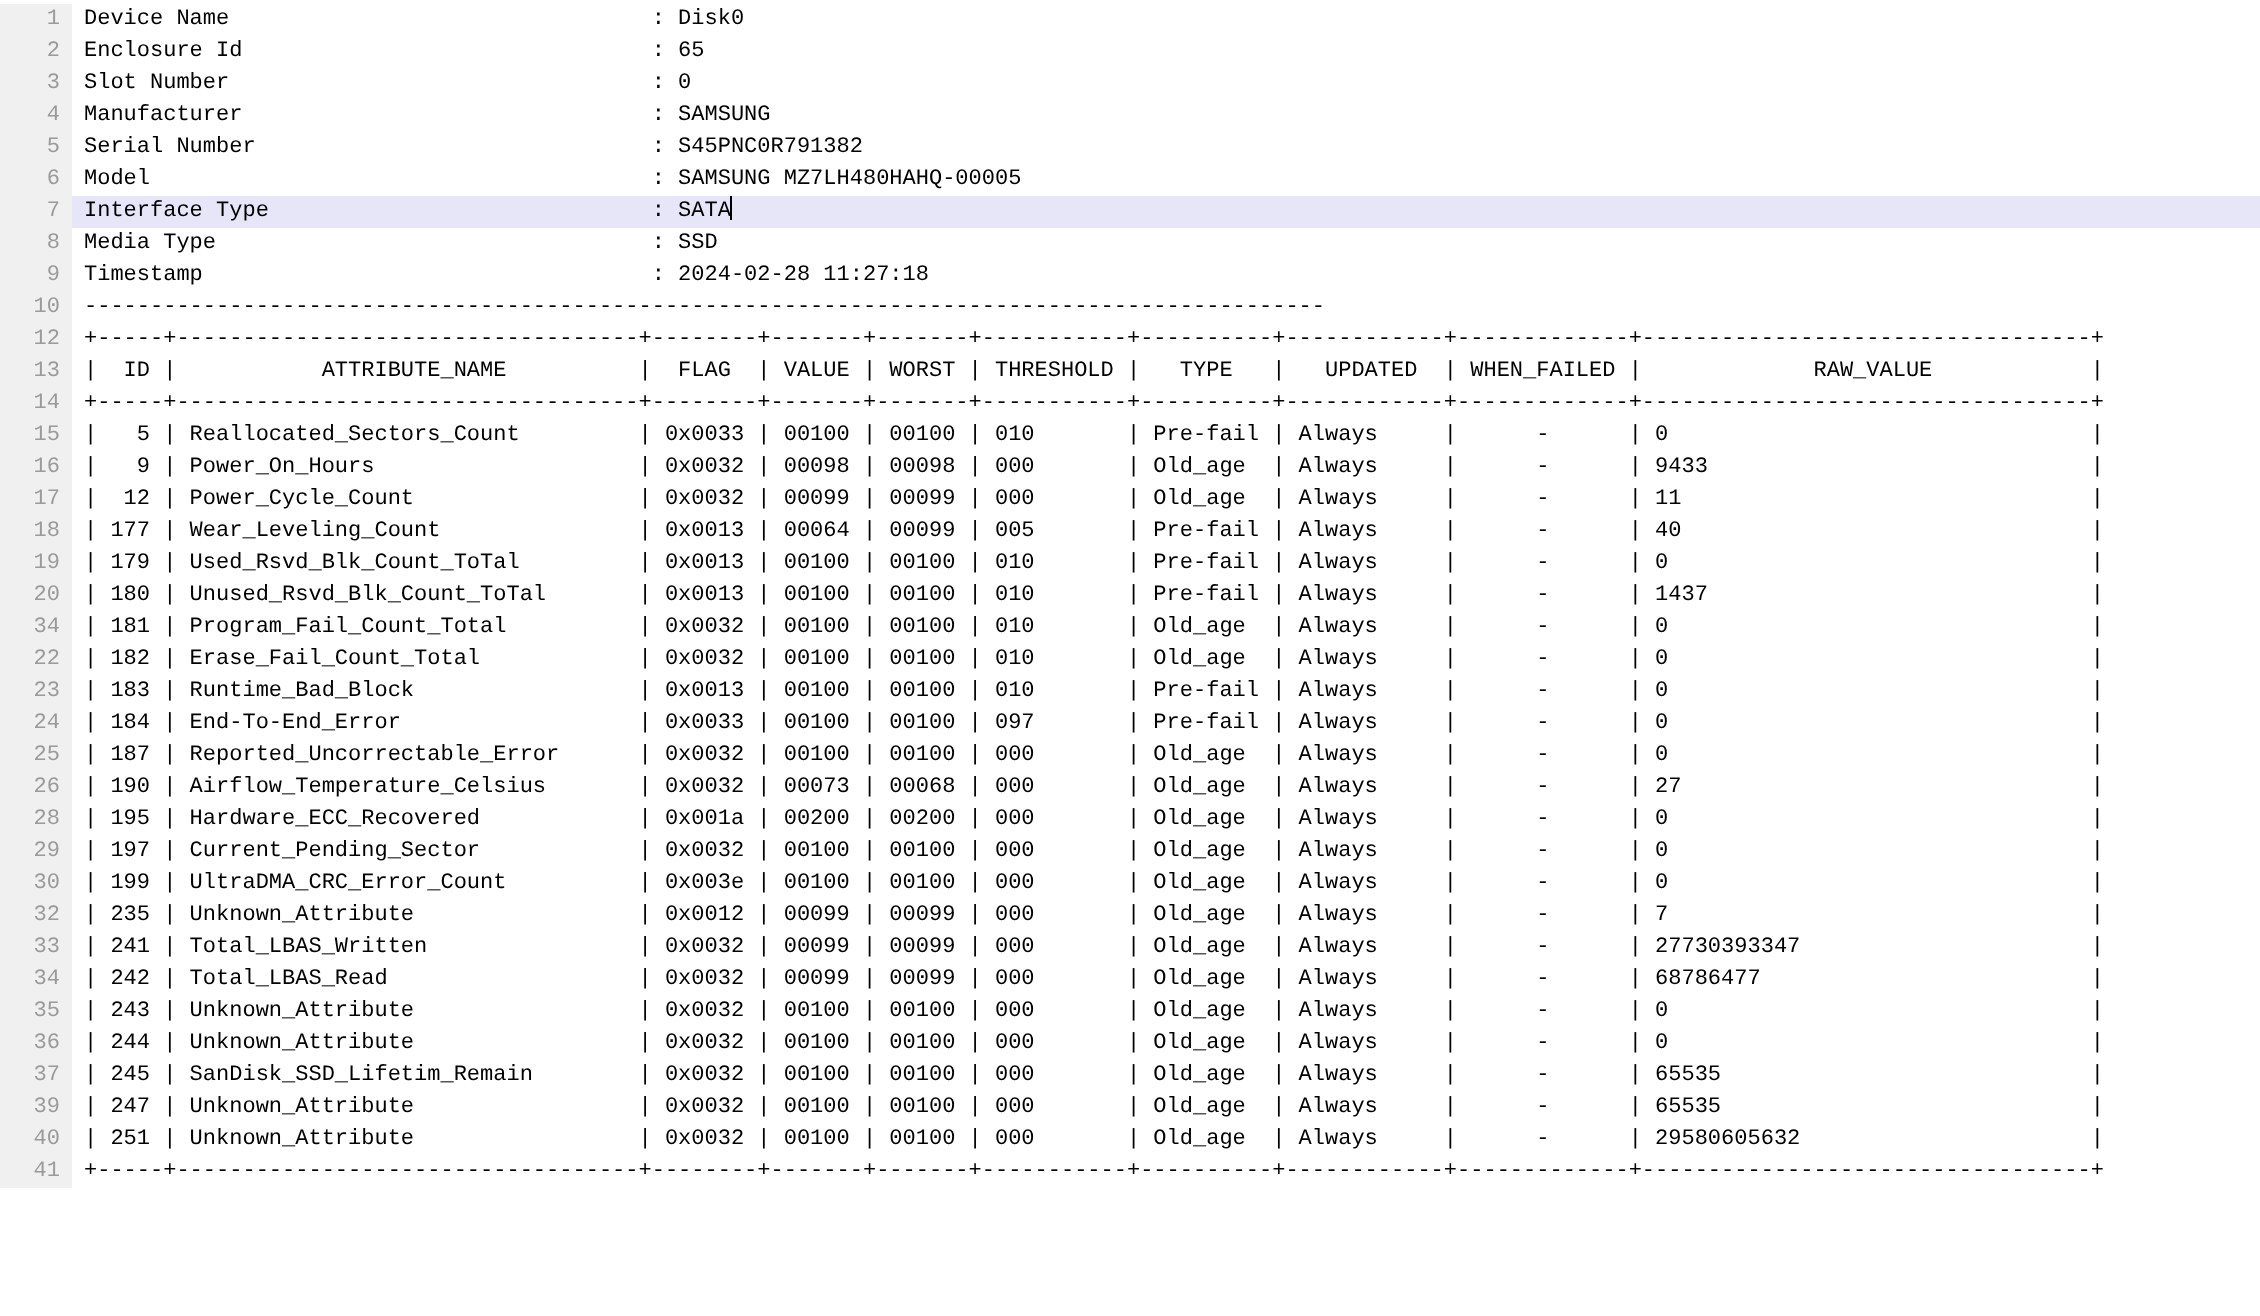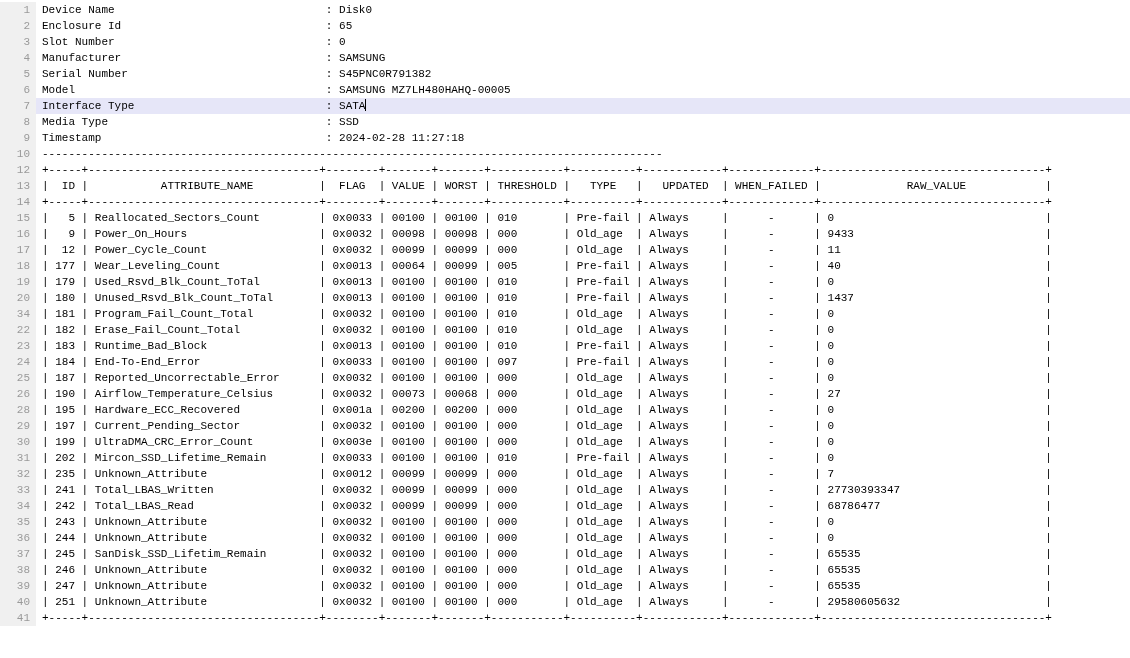--- a/index.html
+++ b/index.html
@@ -81,25 +81,23 @@
       <div class="line"><span class="gutter">20</span><span class="code">| 180 | Unused_Rsvd_Blk_Count_ToTal       | 0x0013 | 00100 | 00100 | 010       | Pre-fail | Always     |      -      | 1437                             |</span></div>
       <div class="line"><span class="gutter">34</span><span class="code">| 181 | Program_Fail_Count_Total          | 0x0032 | 00100 | 00100 | 010       | Old_age  | Always     |      -      | 0                                |</span></div>
       <div class="line"><span class="gutter">22</span><span class="code">| 182 | Erase_Fail_Count_Total            | 0x0032 | 00100 | 00100 | 010       | Old_age  | Always     |      -      | 0                                |</span></div>
       <div class="line"><span class="gutter">23</span><span class="code">| 183 | Runtime_Bad_Block                 | 0x0013 | 00100 | 00100 | 010       | Pre-fail | Always     |      -      | 0                                |</span></div>
       <div class="line"><span class="gutter">24</span><span class="code">| 184 | End-To-End_Error                  | 0x0033 | 00100 | 00100 | 097       | Pre-fail | Always     |      -      | 0                                |</span></div>
       <div class="line"><span class="gutter">25</span><span class="code">| 187 | Reported_Uncorrectable_Error      | 0x0032 | 00100 | 00100 | 000       | Old_age  | Always     |      -      | 0                                |</span></div>
       <div class="line"><span class="gutter">26</span><span class="code">| 190 | Airflow_Temperature_Celsius       | 0x0032 | 00073 | 00068 | 000       | Old_age  | Always     |      -      | 27                               |</span></div>
       <div class="line"><span class="gutter">28</span><span class="code">| 195 | Hardware_ECC_Recovered            | 0x001a | 00200 | 00200 | 000       | Old_age  | Always     |      -      | 0                                |</span></div>
       <div class="line"><span class="gutter">29</span><span class="code">| 197 | Current_Pending_Sector            | 0x0032 | 00100 | 00100 | 000       | Old_age  | Always     |      -      | 0                                |</span></div>
       <div class="line"><span class="gutter">30</span><span class="code">| 199 | UltraDMA_CRC_Error_Count          | 0x003e | 00100 | 00100 | 000       | Old_age  | Always     |      -      | 0                                |</span></div>
-      <div class="line"><span class="gutter">31</span><span class="code">| 202 | Mircon_SSD_Lifetime_Remain        | 0x0033 | 00100 | 00100 | 010       | Pre-fail | Always     |      -      | 0                                |</span></div>
       <div class="line"><span class="gutter">32</span><span class="code">| 235 | Unknown_Attribute                 | 0x0012 | 00099 | 00099 | 000       | Old_age  | Always     |      -      | 7                                |</span></div>
       <div class="line"><span class="gutter">33</span><span class="code">| 241 | Total_LBAS_Written                | 0x0032 | 00099 | 00099 | 000       | Old_age  | Always     |      -      | 27730393347                      |</span></div>
       <div class="line"><span class="gutter">34</span><span class="code">| 242 | Total_LBAS_Read                   | 0x0032 | 00099 | 00099 | 000       | Old_age  | Always     |      -      | 68786477                         |</span></div>
       <div class="line"><span class="gutter">35</span><span class="code">| 243 | Unknown_Attribute                 | 0x0032 | 00100 | 00100 | 000       | Old_age  | Always     |      -      | 0                                |</span></div>
       <div class="line"><span class="gutter">36</span><span class="code">| 244 | Unknown_Attribute                 | 0x0032 | 00100 | 00100 | 000       | Old_age  | Always     |      -      | 0                                |</span></div>
       <div class="line"><span class="gutter">37</span><span class="code">| 245 | SanDisk_SSD_Lifetim_Remain        | 0x0032 | 00100 | 00100 | 000       | Old_age  | Always     |      -      | 65535                            |</span></div>
-      <div class="line"><span class="gutter">38</span><span class="code">| 246 | Unknown_Attribute                 | 0x0032 | 00100 | 00100 | 000       | Old_age  | Always     |      -      | 65535                            |</span></div>
       <div class="line"><span class="gutter">39</span><span class="code">| 247 | Unknown_Attribute                 | 0x0032 | 00100 | 00100 | 000       | Old_age  | Always     |      -      | 65535                            |</span></div>
       <div class="line"><span class="gutter">40</span><span class="code">| 251 | Unknown_Attribute                 | 0x0032 | 00100 | 00100 | 000       | Old_age  | Always     |      -      | 29580605632                      |</span></div>
       <div class="line"><span class="gutter">41</span><span class="code">+-----+-----------------------------------+--------+-------+-------+-----------+----------+------------+-------------+----------------------------------+</span></div>
     </div>
 </div>
 
 </body></html>

